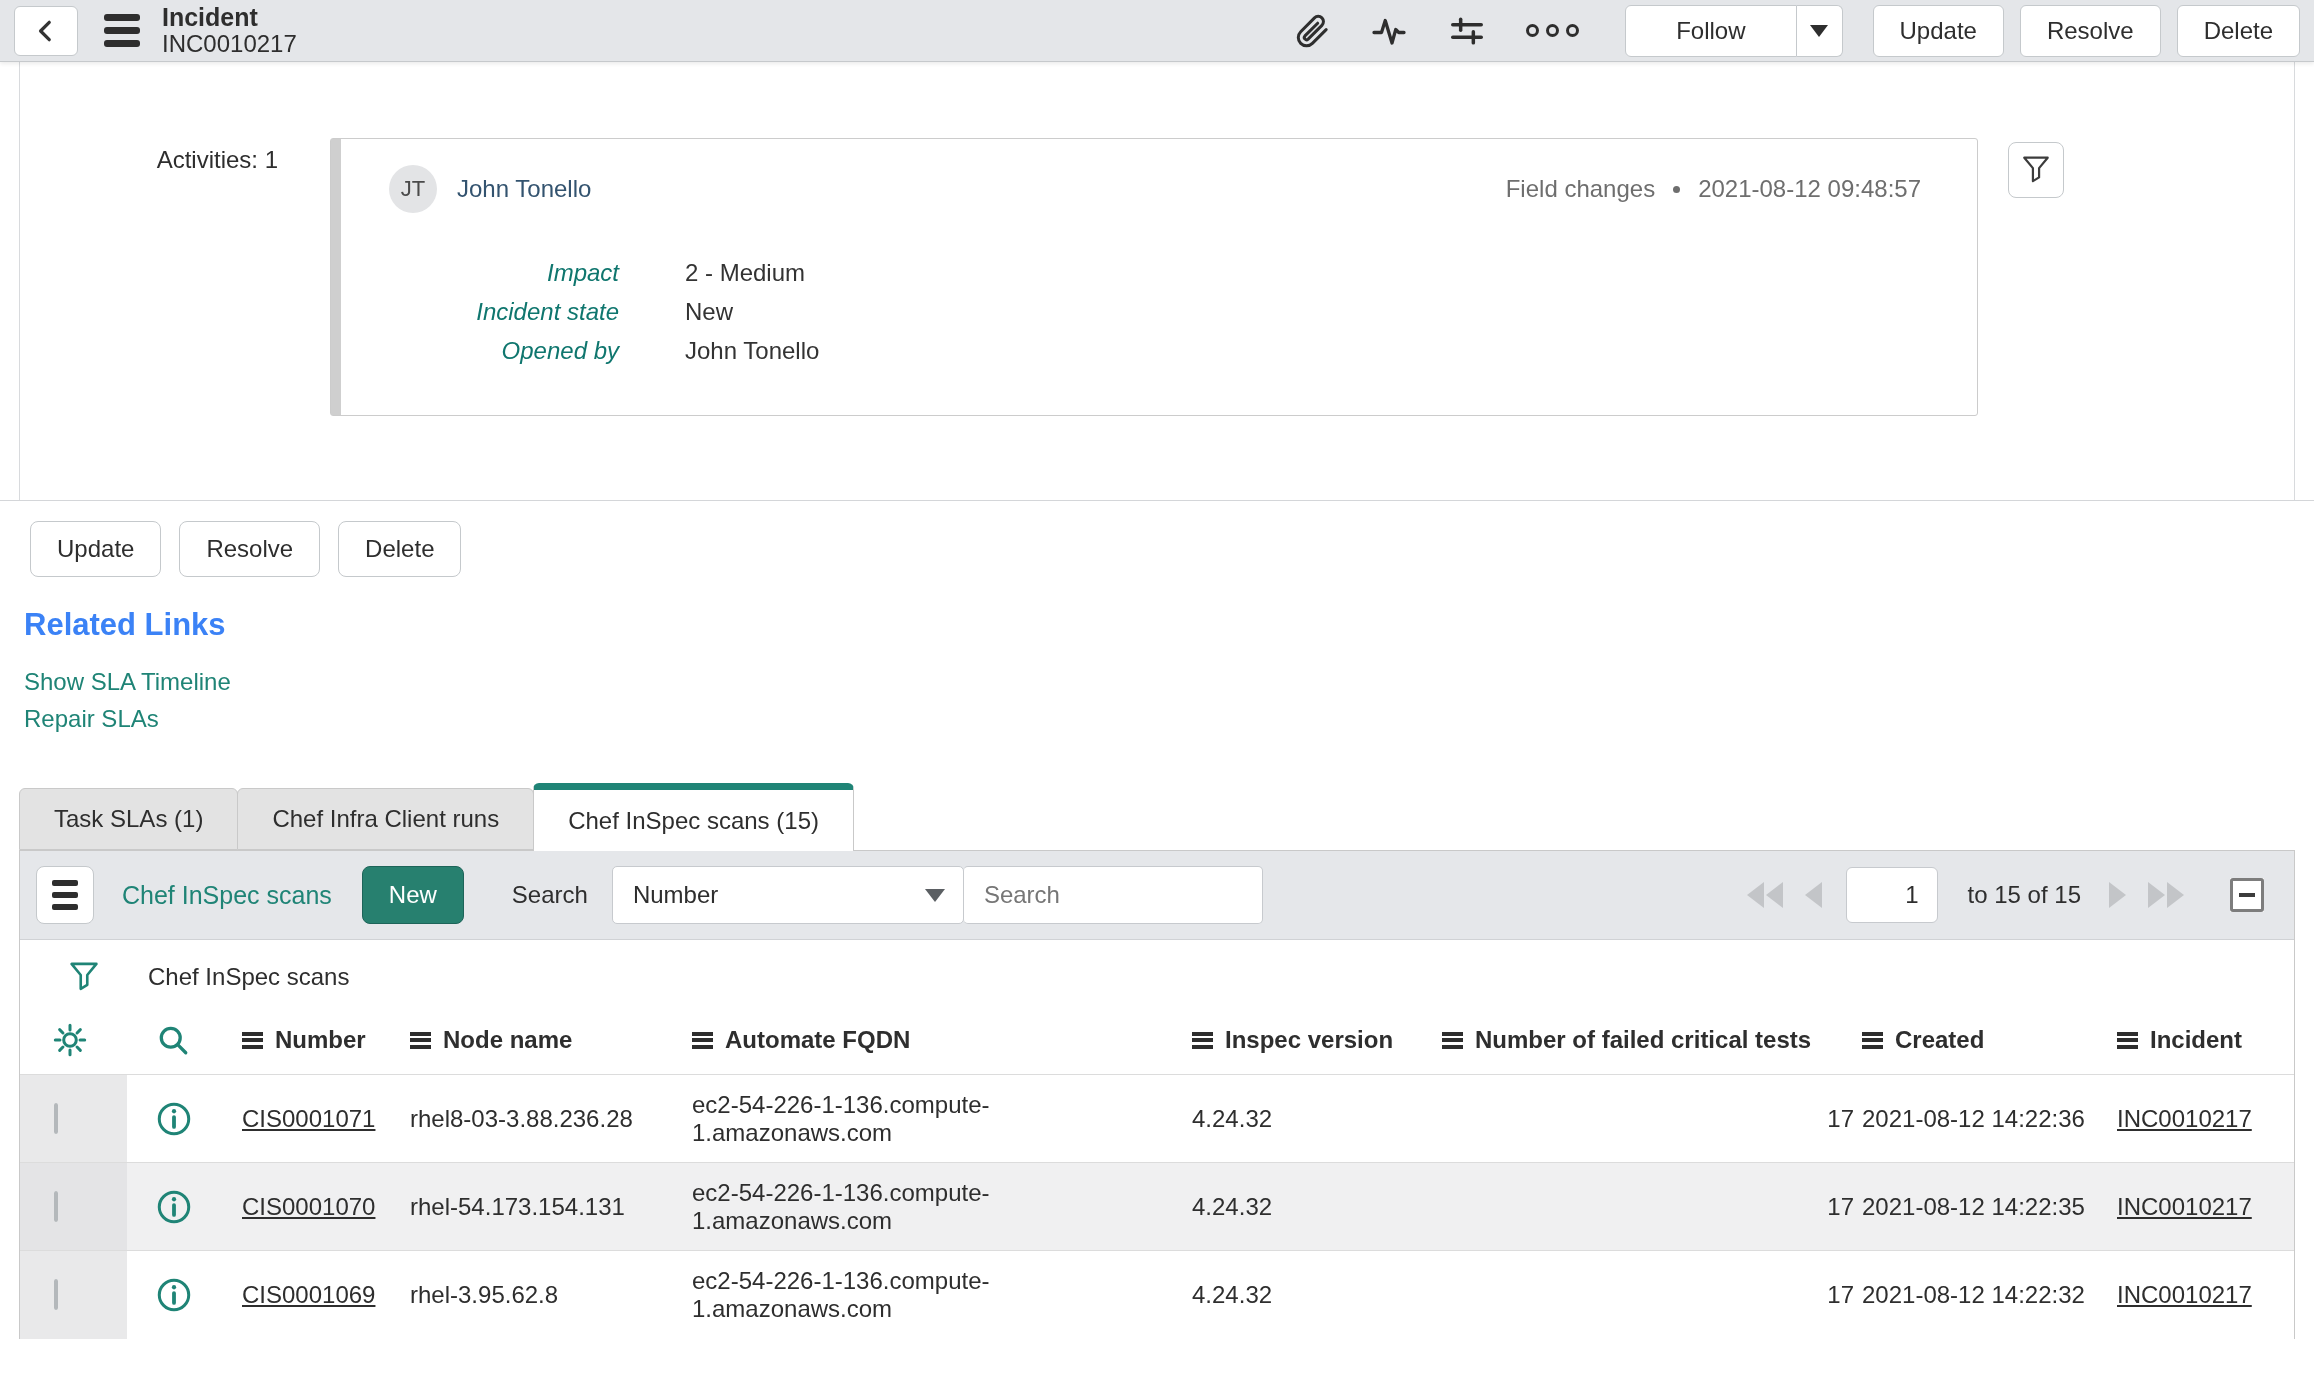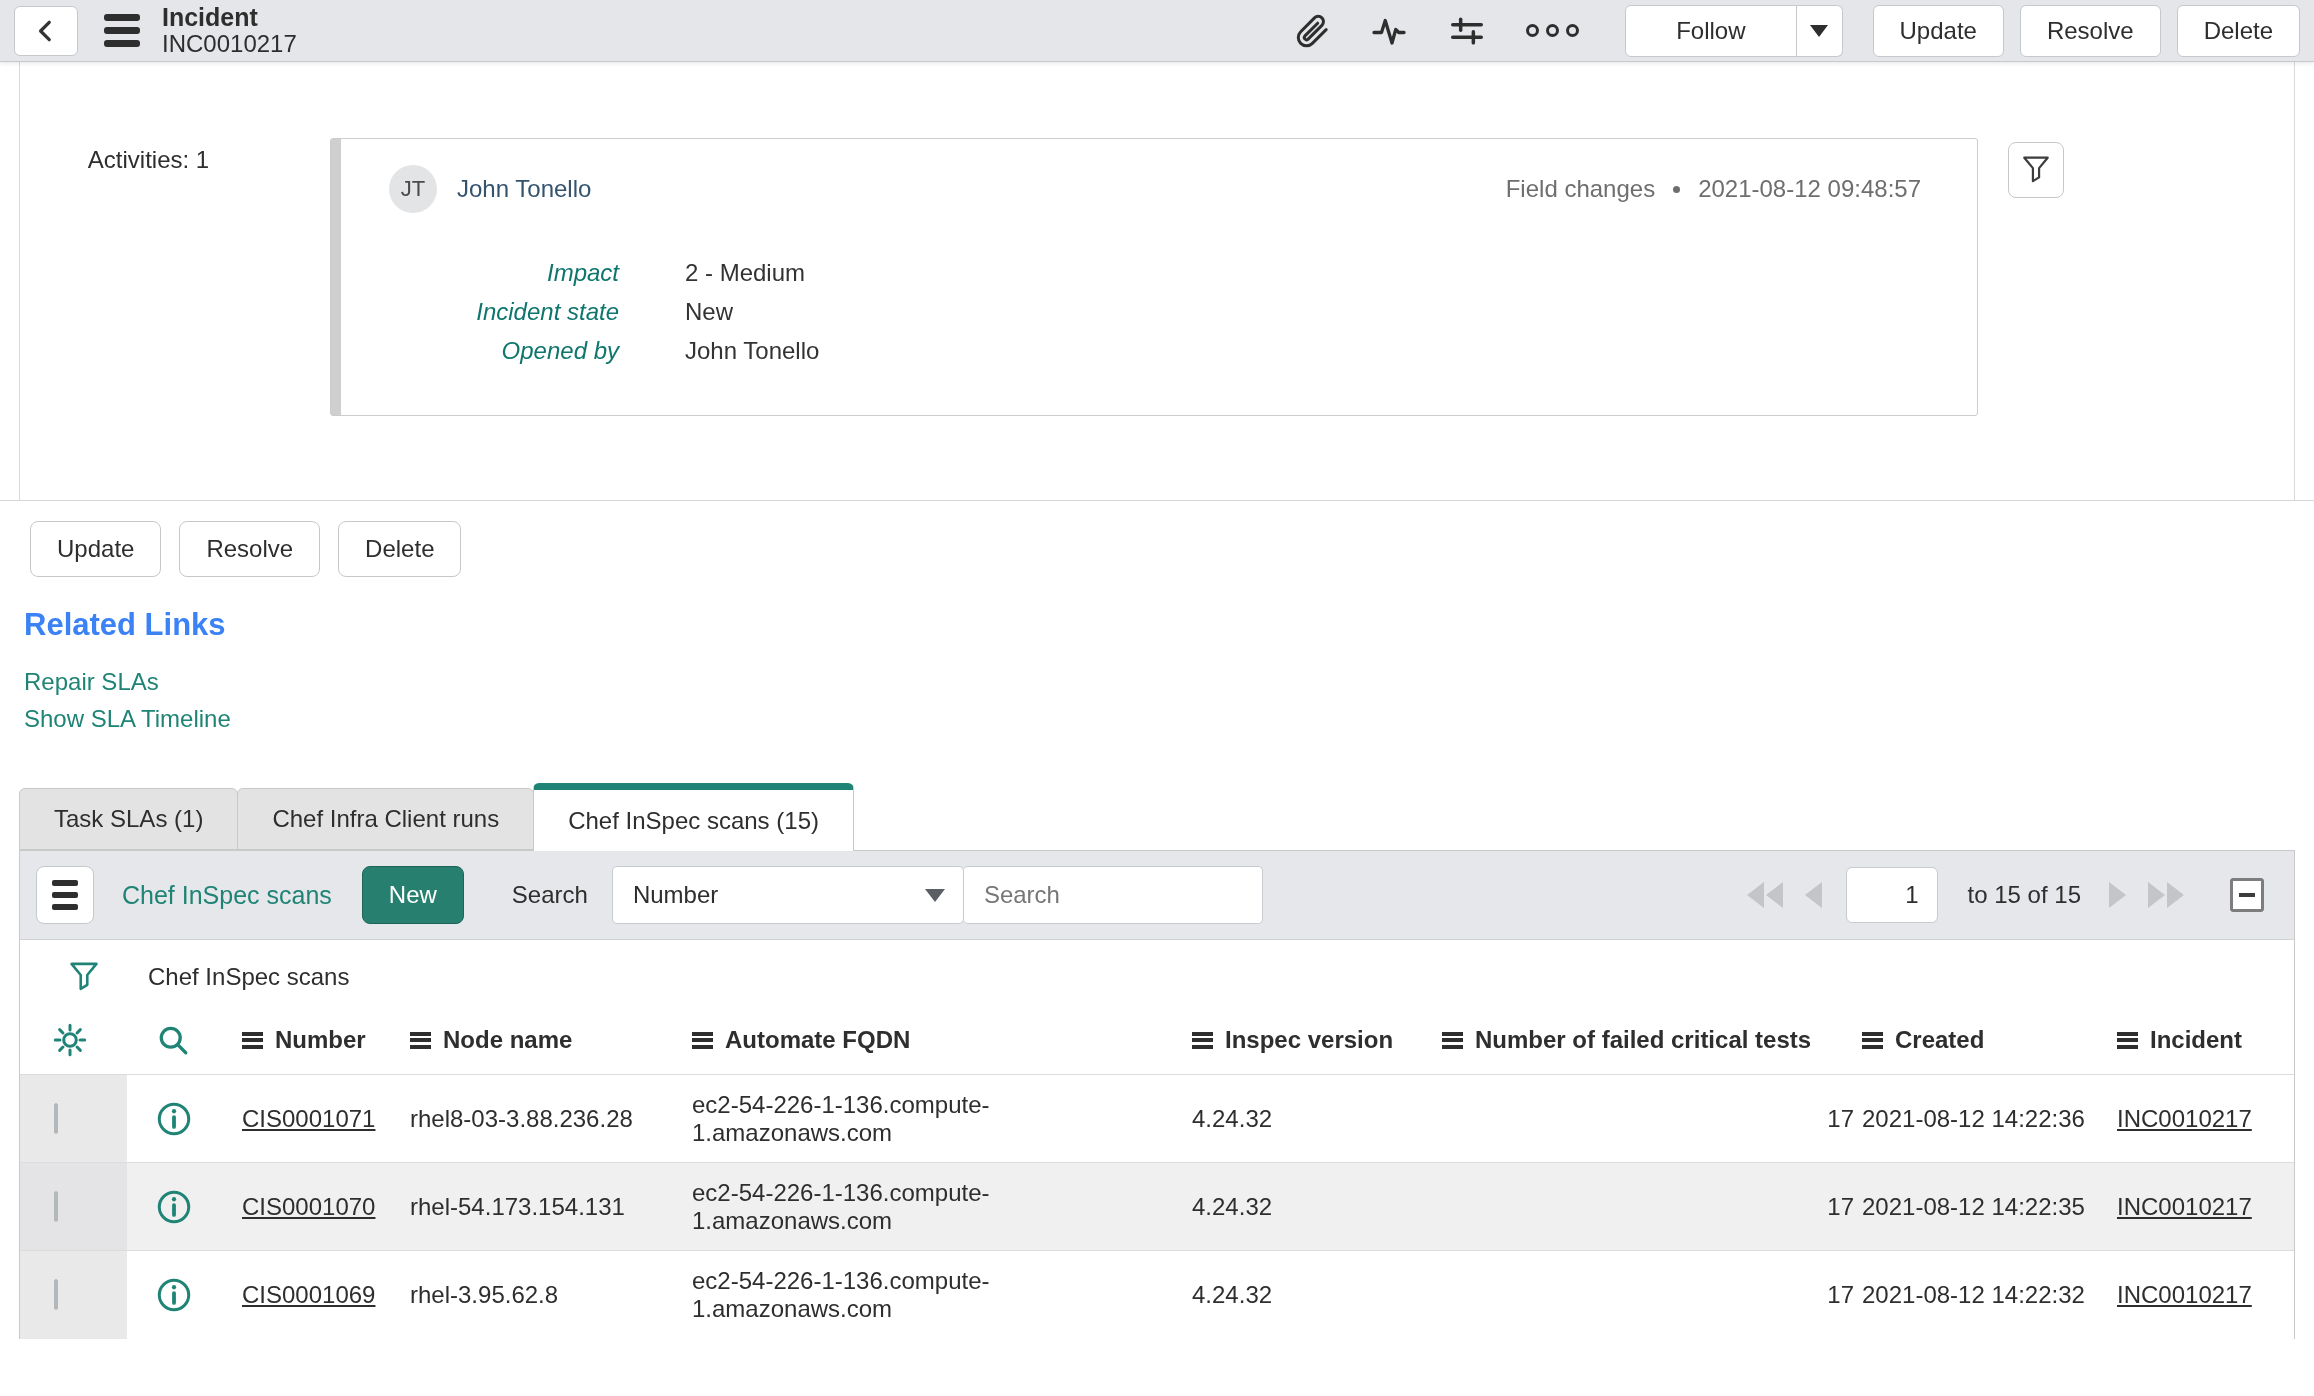--- a/index.html
+++ b/index.html
@@ -46,21 +46,21 @@
   .form-section:before, .form-section:after {
     content:""; position:absolute; top:0; bottom:0; width:1px; background:#d8dadd;
   }
   .form-section:before { left:19px; } .form-section:after { right:19px; }
 
   .comments-row { display:flex; align-items:center; justify-content:flex-end; padding-right:400px; gap:22px; height:64px; }
   .checkbox { width:36px; height:36px; background:#fff; border:2px solid #b4b8bb; border-radius:7px; cursor:pointer; flex:0 0 auto; }
   .post-btn { margin-left:4px; height:60px; border-radius:8px; }
 
   .activities { display:flex; margin-top:42px; }
-  .act-label { width:330px; text-align:center; padding-right:33px; padding-top:8px; flex:0 0 auto; }
+  .act-label { width:330px; text-align:right; padding-right:52px; padding-top:8px; flex:0 0 auto; }
   .act-card {
     width:1648px; border:1px solid #ccc; border-radius:3px; background:#fff;
     position:relative; padding:26px 30px 40px 58px; min-height:278px;
   }
   .act-card .stripe { position:absolute; left:0; top:0; bottom:0; width:10px; background:#cfcfcf; }
   .act-head { display:flex; align-items:center; }
   .avatar { width:48px; height:48px; border-radius:50%; background:#e3e4e6; color:#4a4a4a;
             display:flex; align-items:center; justify-content:center; font-size:22px; flex:0 0 auto; }
   .user-name { margin-left:20px; color:#33536f; font-size:24px; }
   .act-head-spacer { flex:1; }
@@ -250,22 +250,22 @@
 </div>
 
 <div class="actions-row">
   <button class="btn">Update</button>
   <button class="btn">Resolve</button>
   <button class="btn">Delete</button>
 </div>
 
 <div class="related-title">Related Links</div>
 <div class="related-links">
+  <a>Show SLA Timeline</a>
   <a>Repair SLAs</a>
-  <a>Show SLA Timeline</a>
 </div>
 
 <div class="tabs">
   <div class="tab">Task SLAs (1)</div>
   <div class="tab">Chef Infra Client runs</div>
   <div class="tab active">Chef InSpec scans (15)</div>
 </div>
 
 <div class="panel">
 

